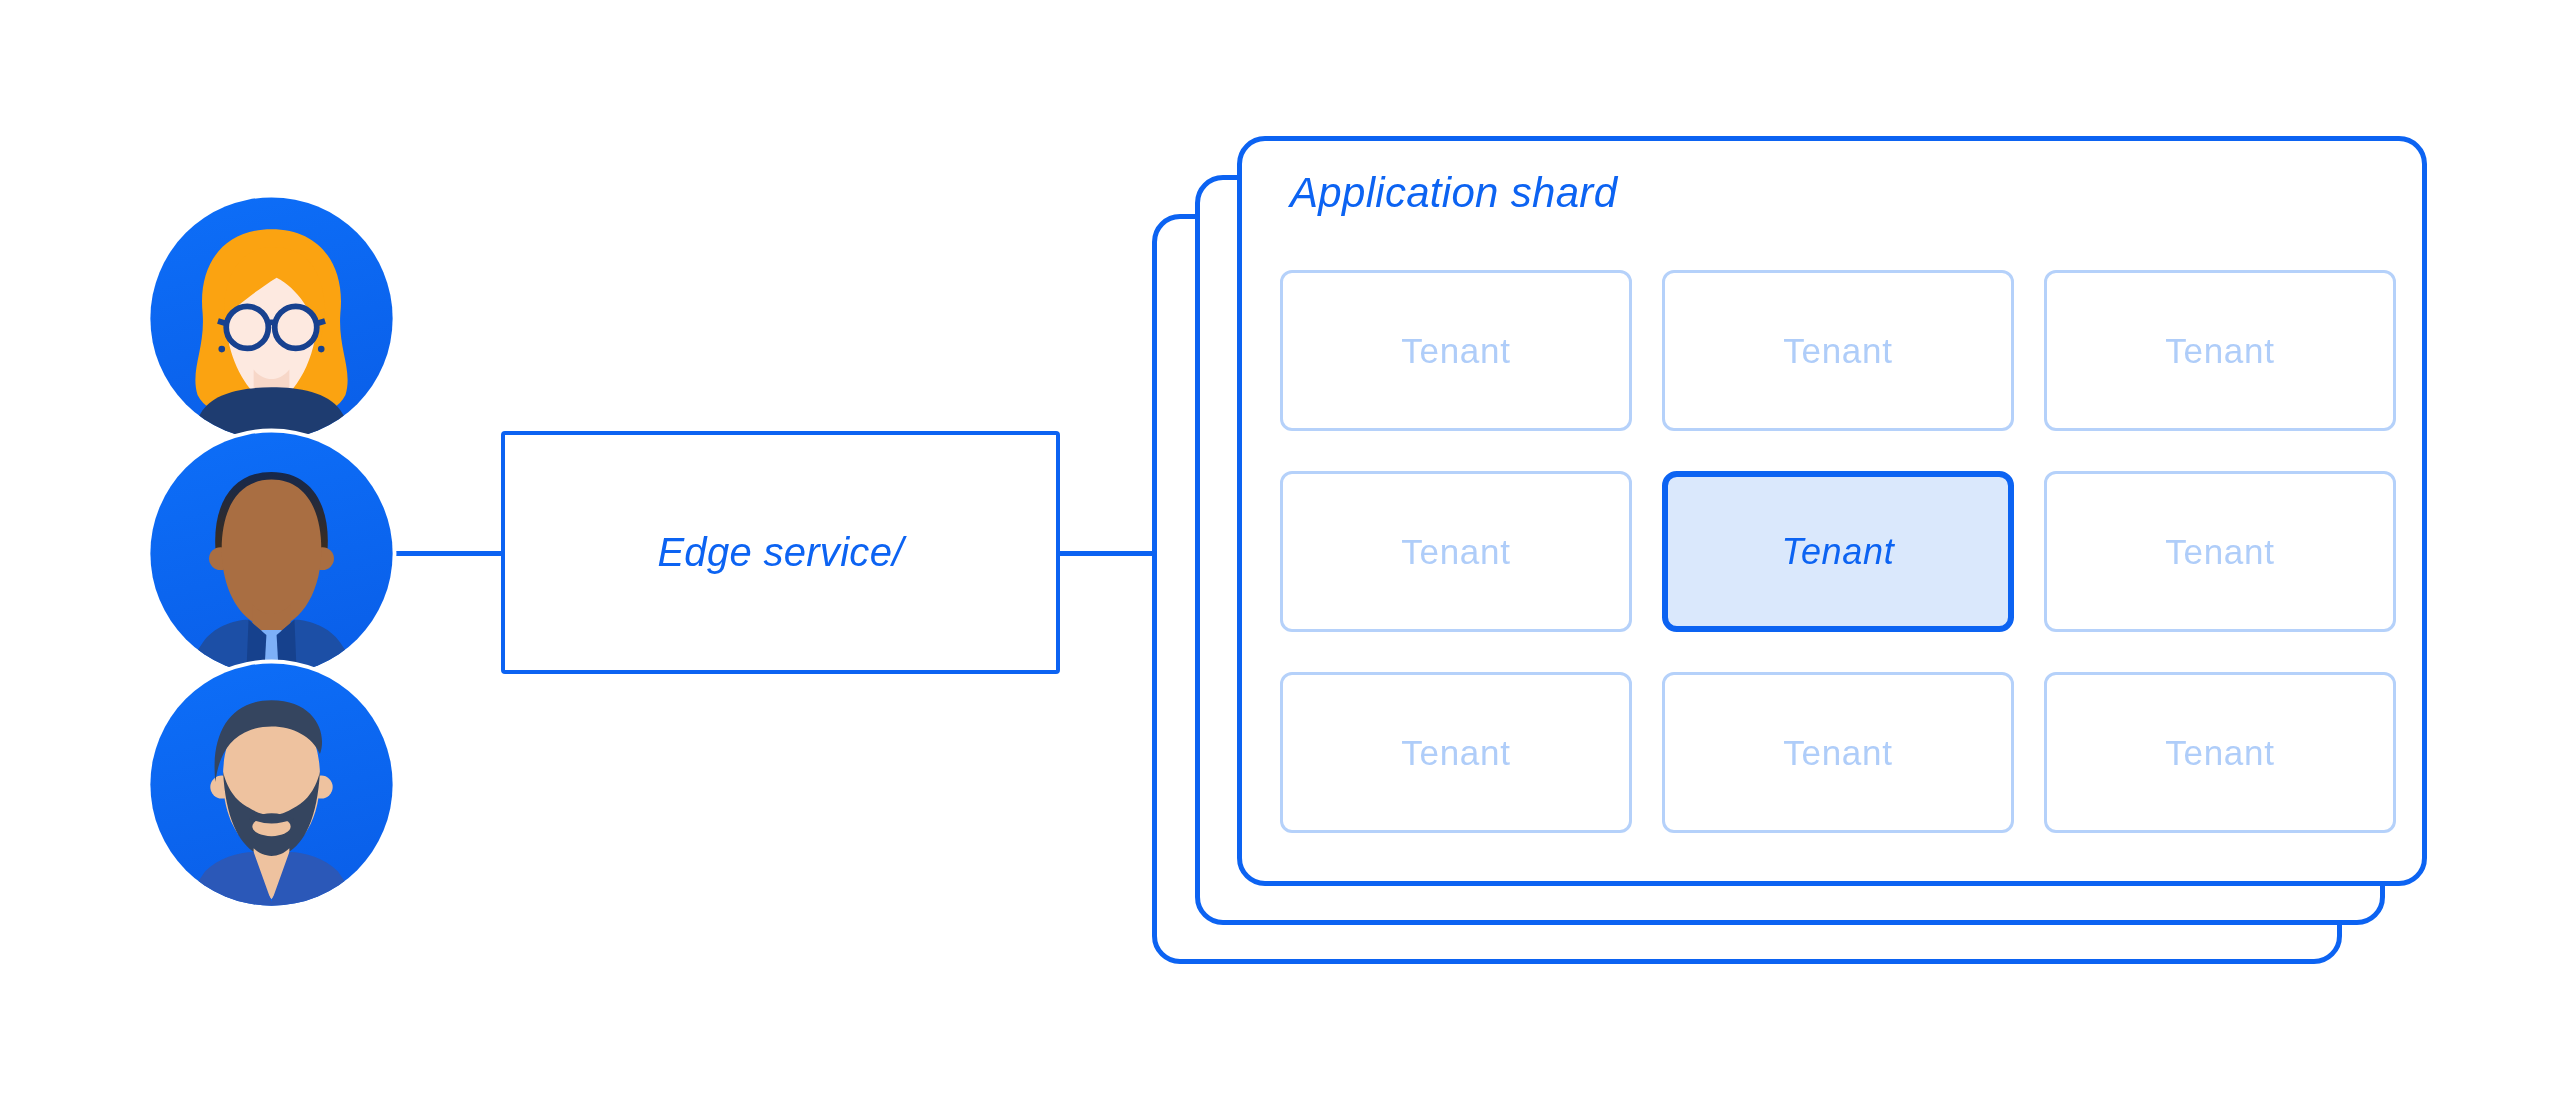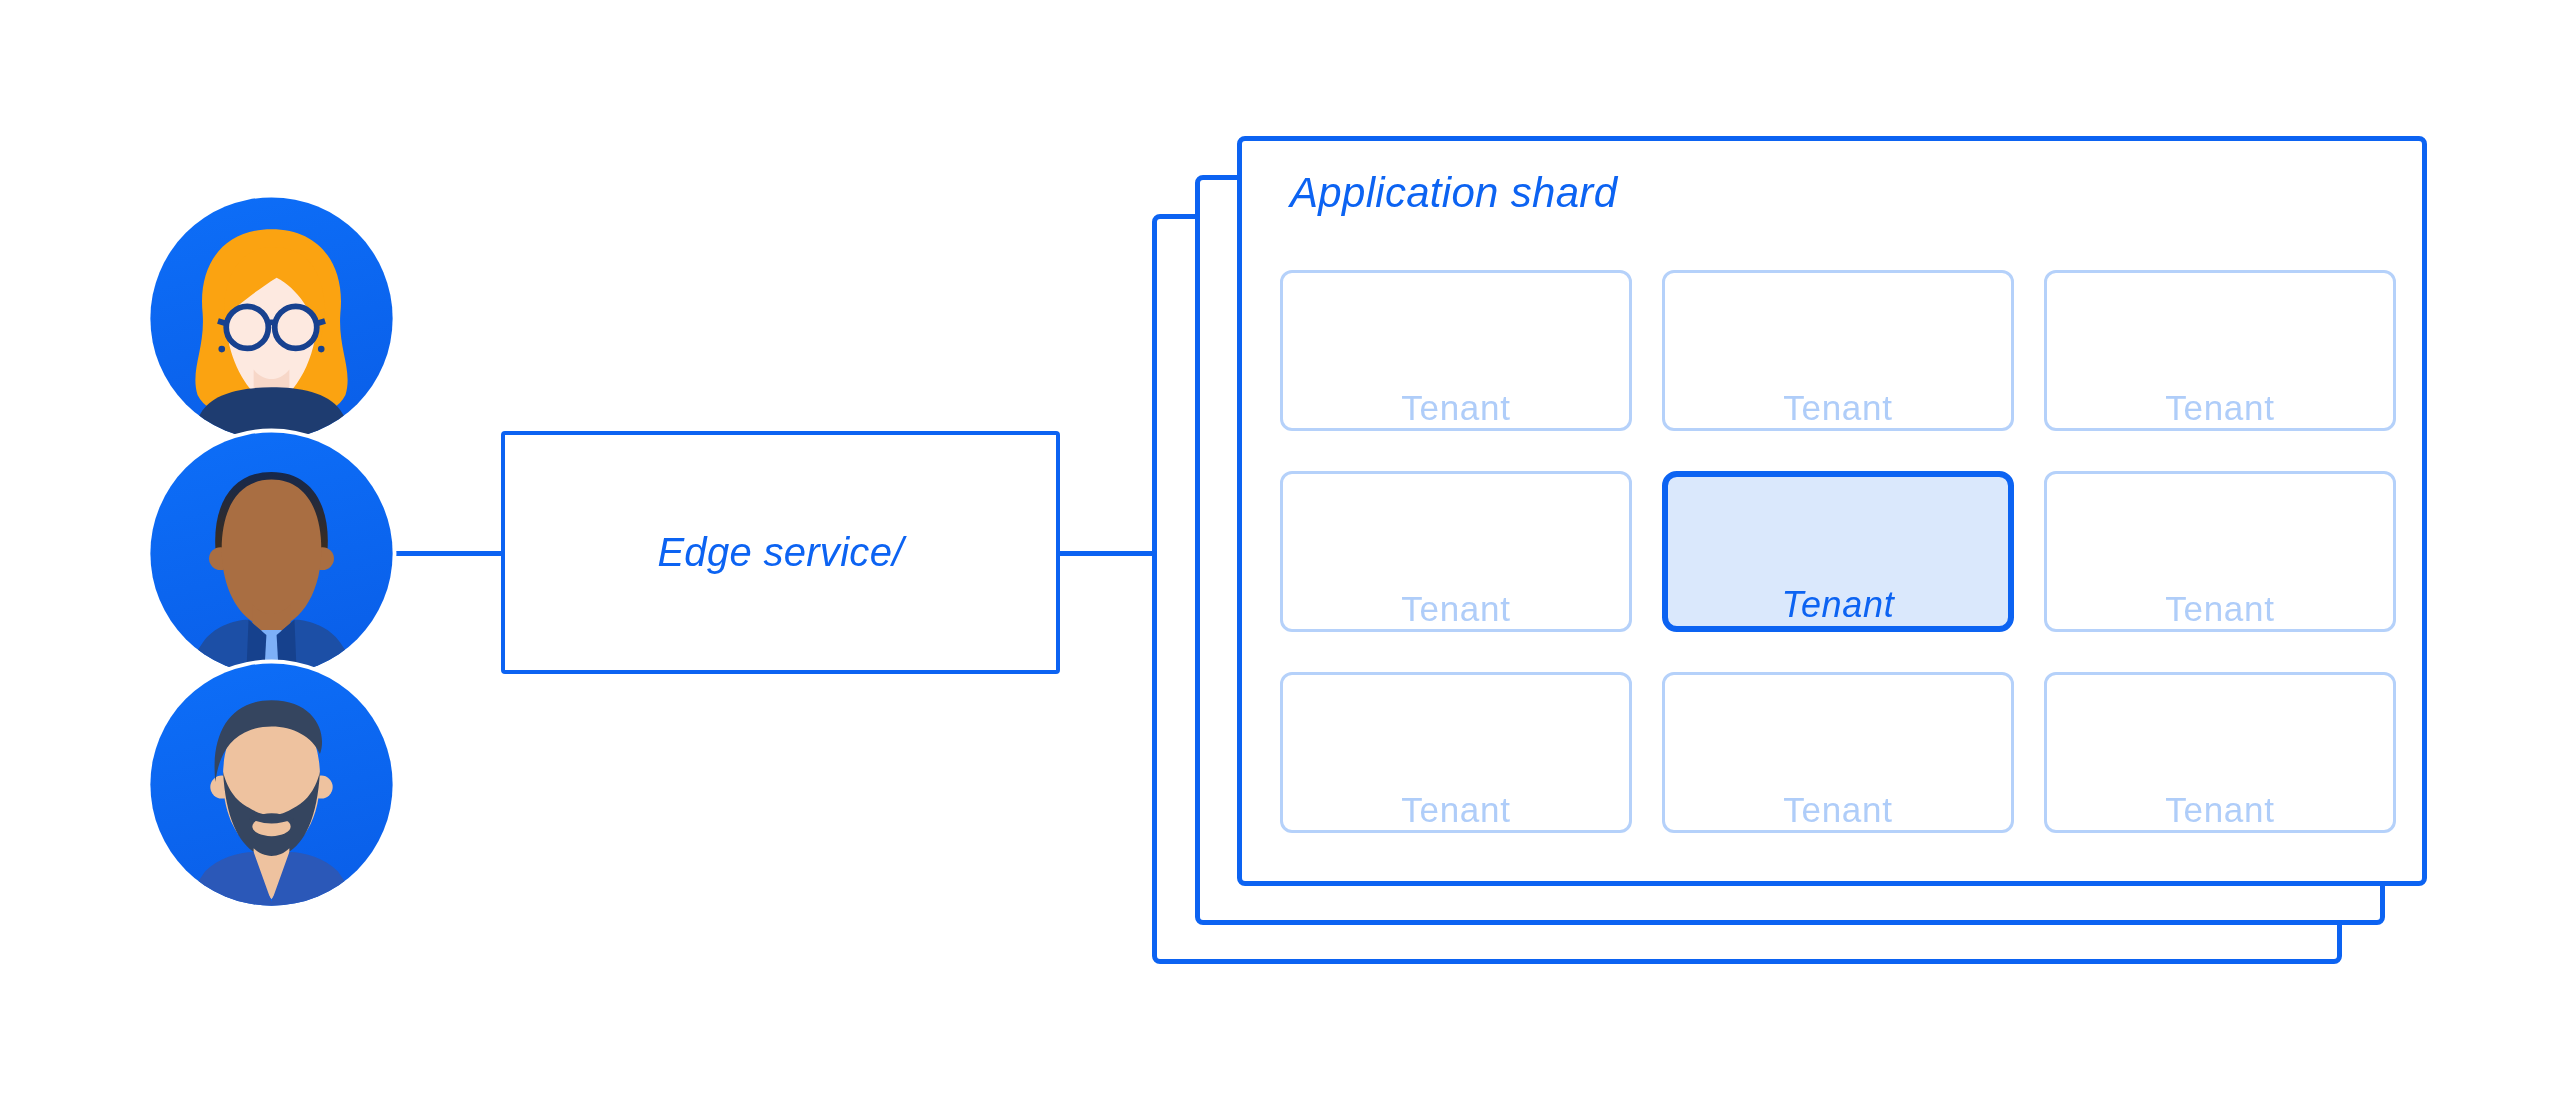--- a/index.html
+++ b/index.html
@@ -31,38 +31,38 @@
     background:var(--panel-bg);border:4.7px solid var(--primary-blue);border-radius:4px;
     display:flex;align-items:center;justify-content:center;text-align:center;z-index:2;
   }
   .edge-label{
     font-size:40px;line-height:1.42;font-style:italic;font-weight:500;
     color:var(--primary-blue);letter-spacing:0.3px;
   }
   
   .shard-panel{
     position:absolute;width:1190px;height:750px;
-    background:var(--panel-bg);border:5.4px solid var(--primary-blue);border-radius:8px;padding-left:16px;
+    background:var(--panel-bg);border:5.4px solid var(--primary-blue);border-radius:28px;padding-left:16px;
   }
   .shard-back-2{left:1152px;top:214px;z-index:1;}
   .shard-back-1{left:1195px;top:175px;z-index:2;}
   .shard-front{left:1237px;top:136px;z-index:3;}
   .shard-title{
     position:absolute;left:48px;top:28px;
     font-size:42px;font-style:italic;font-weight:500;
     color:var(--primary-blue);letter-spacing:0.3px;white-space:nowrap;
   }
   .tenant-grid{
     position:absolute;left:38px;top:129px;
     display:grid;grid-template-columns:repeat(3,352px);grid-auto-rows:161px;
     column-gap:30px;row-gap:40px;
   }
   .tenant{
     background:var(--panel-bg);border:3.4px solid var(--light-blue-border);border-radius:12px;
-    display:flex;align-items:flex-end;justify-content:center;
+    display:flex;align-items:center;justify-content:center;
   }
   .tenant-label{
     font-size:35px;font-weight:500;color:var(--light-blue-text);letter-spacing:0.7px;
   }
   .tenant.highlighted{
     border:6px solid var(--primary-blue);background:var(--highlight-fill);border-radius:14.8px;
   }
   .tenant.highlighted .tenant-label{
     font-style:italic;color:var(--primary-blue);font-size:36px;
   }

